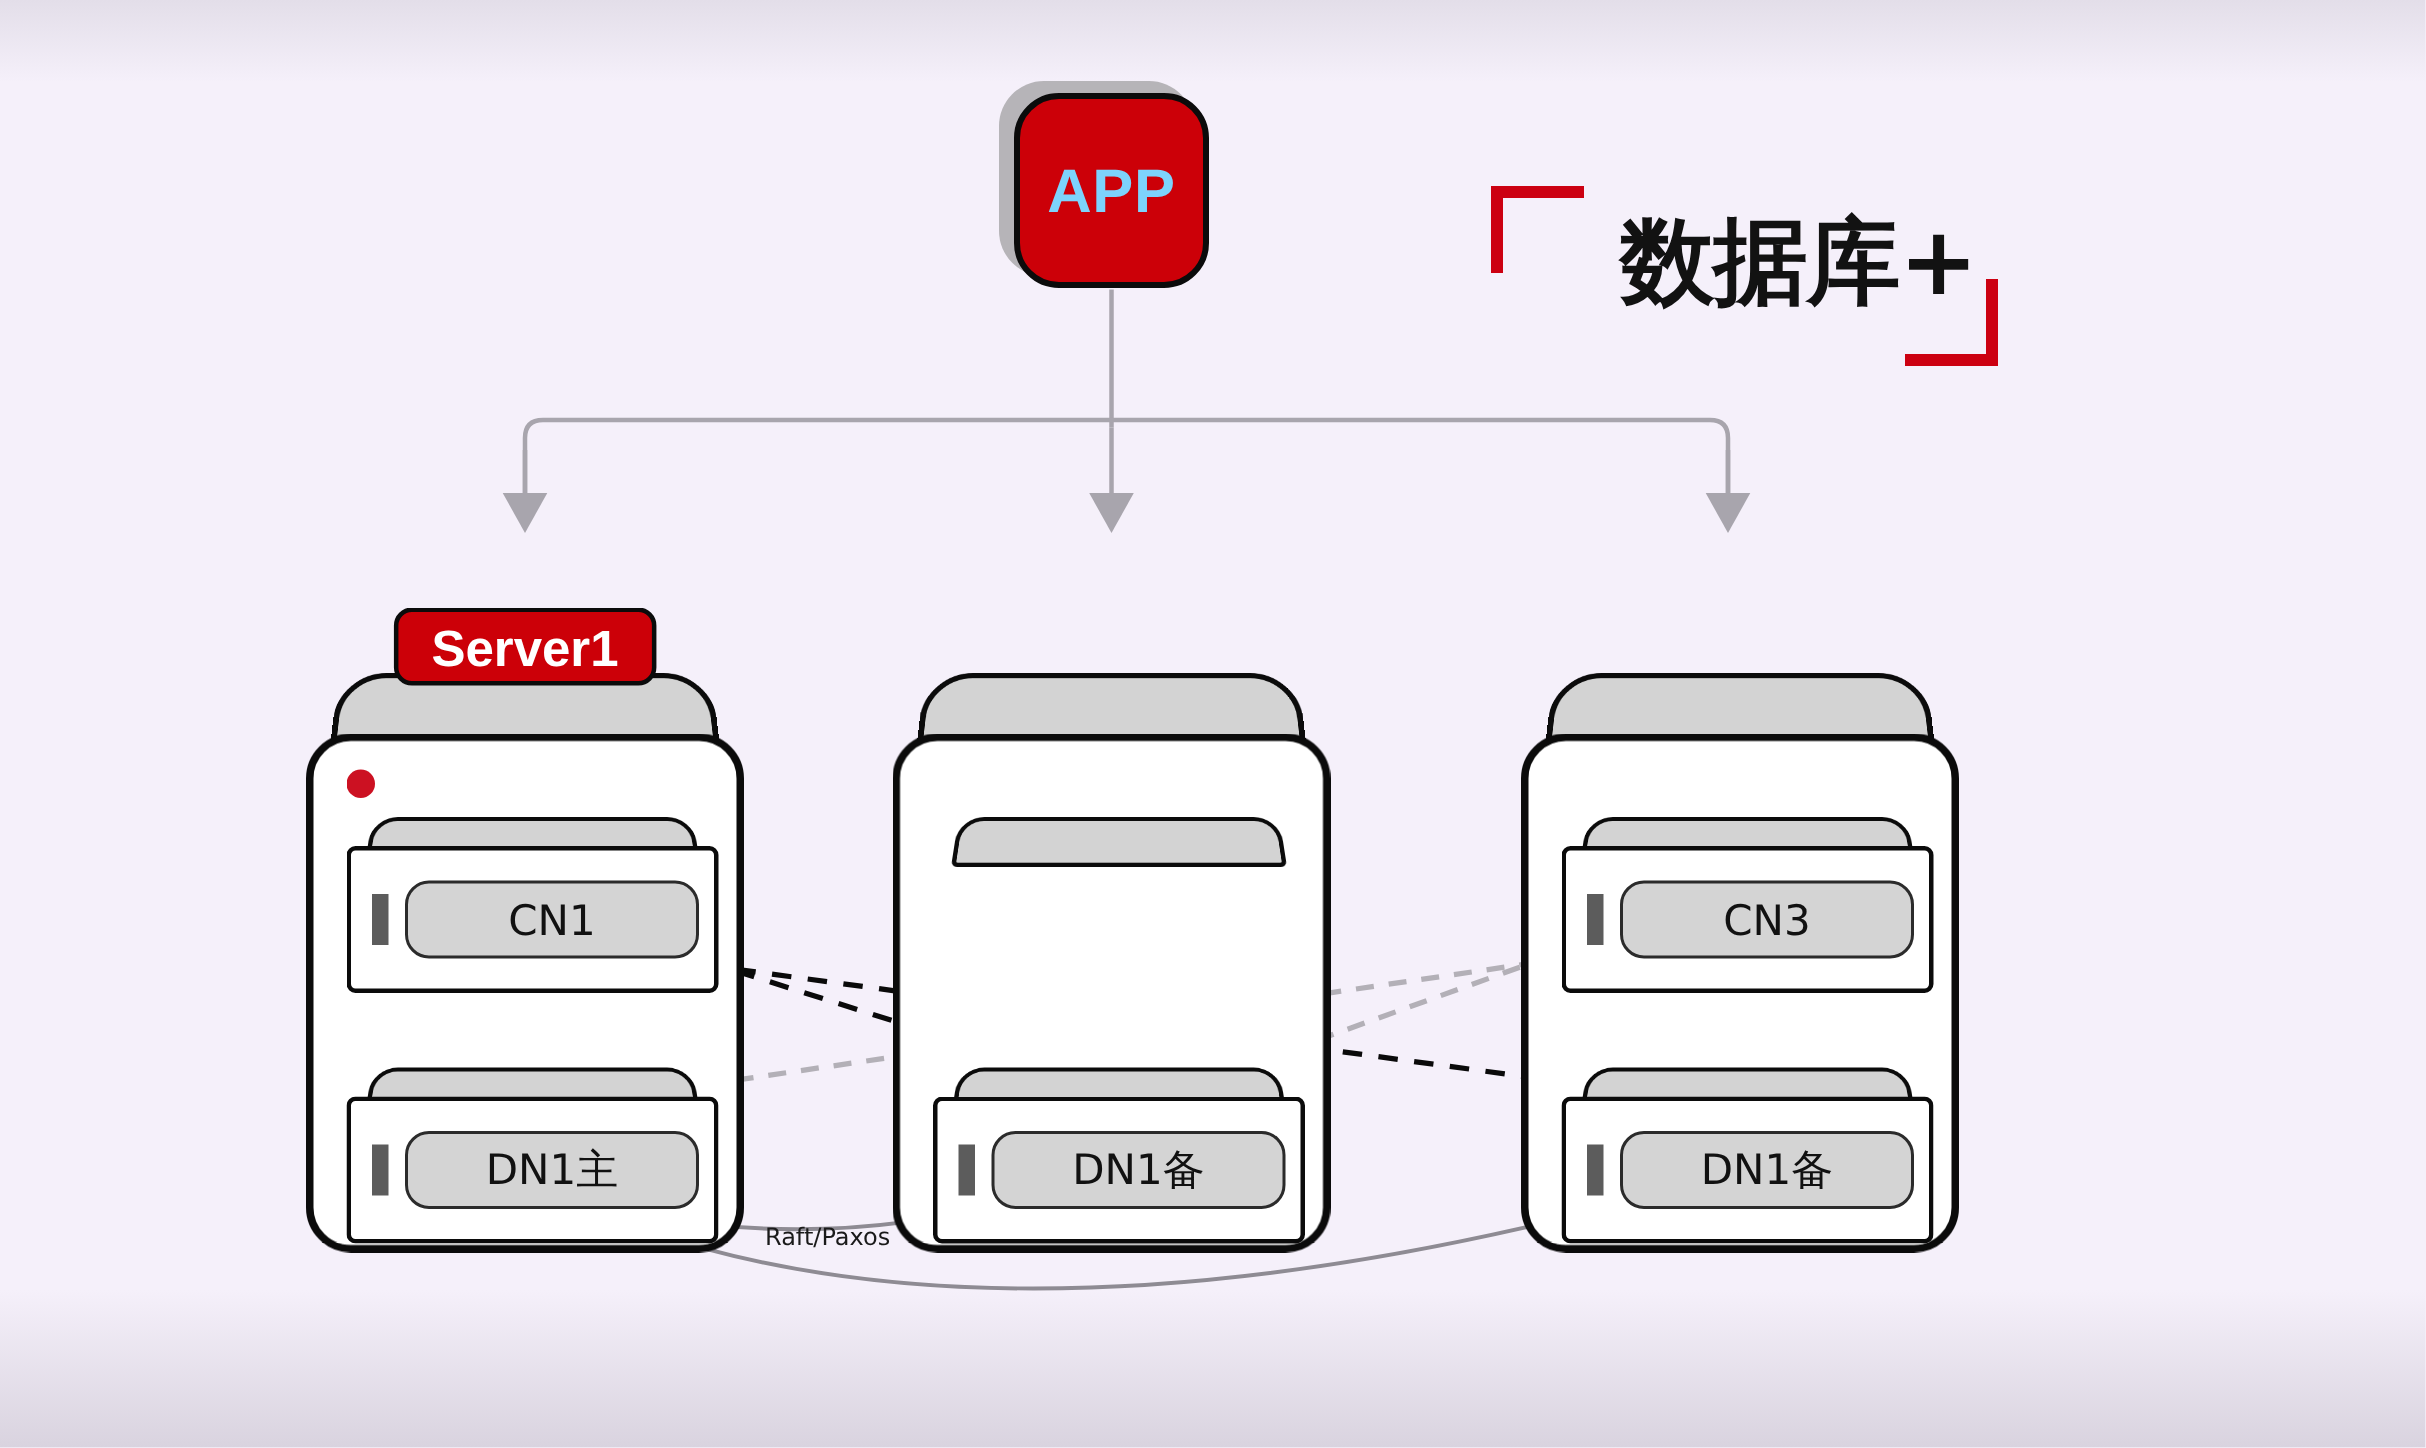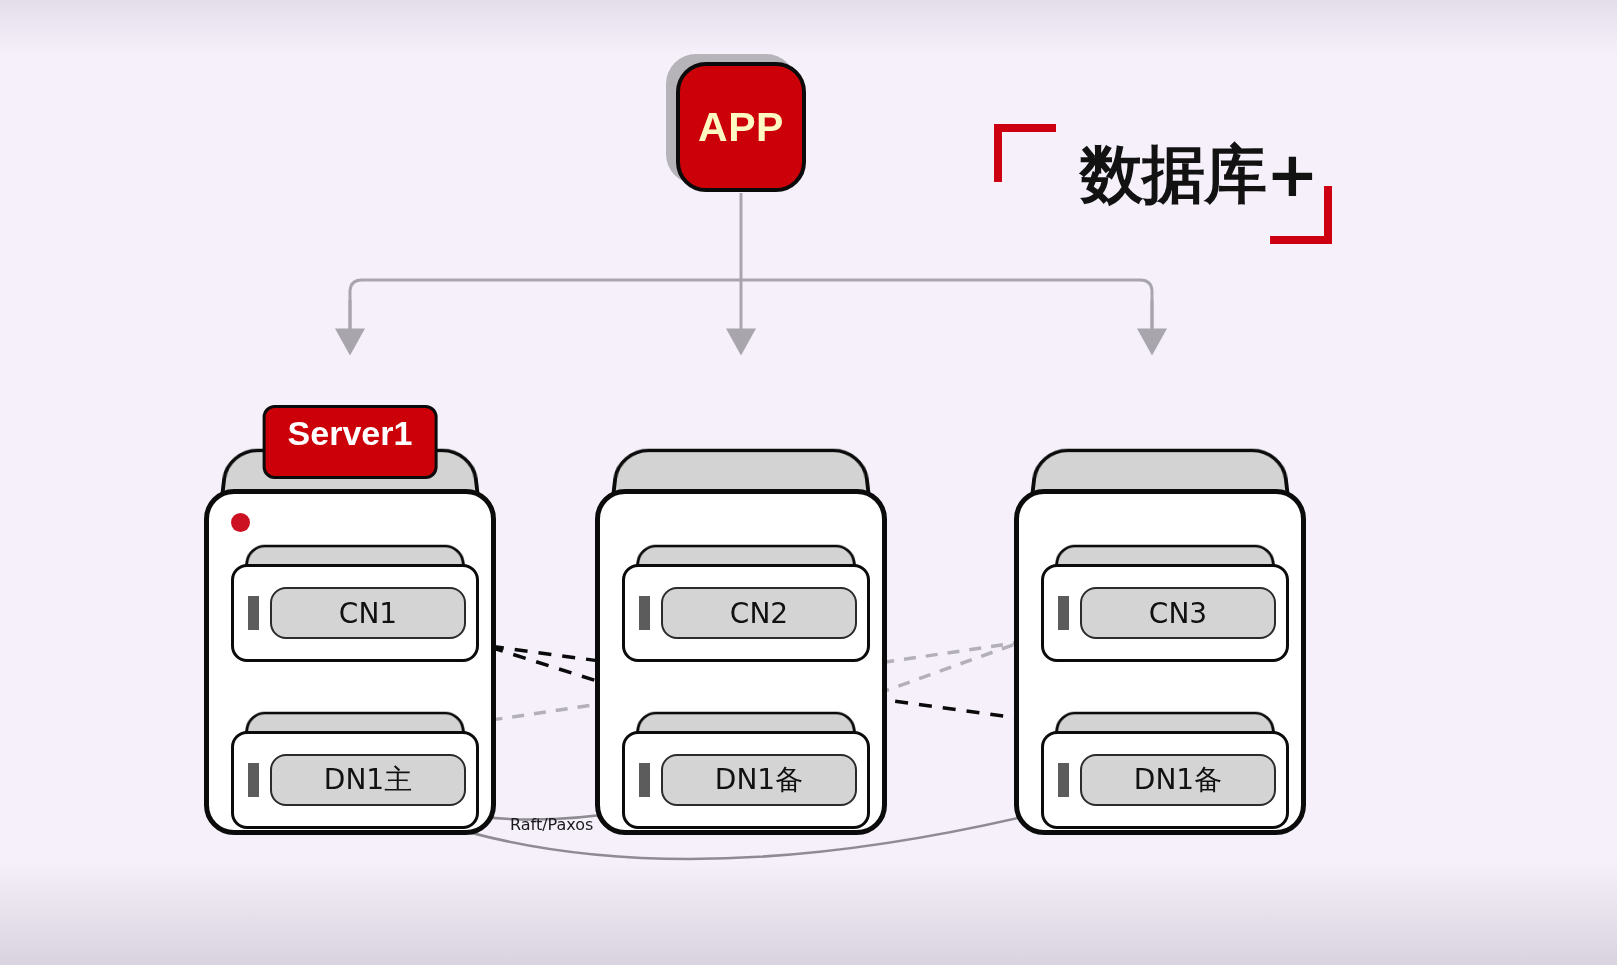--- a/index.html
+++ b/index.html
@@ -48,21 +48,21 @@
     height: 130px;
     background: #cc0008;
     border: 4px solid #0b0b0b;
     border-radius: 30px;
     box-sizing: border-box;
     display: flex;
     align-items: center;
     justify-content: center;
   }
   .app-label {
-    color: #fef9c3;
+    color: #7dd3fc;
     font-size: 41px;
     font-weight: bold;
     letter-spacing: 0.5px;
   }
 
   
   .brand {
     position: absolute;
     left: 994px;
     top: 124px;
@@ -129,21 +129,21 @@
     box-sizing: border-box;
   }
   .server-badge {
     position: absolute;
     top: -38px;
     left: 50%;
     transform: translateX(-50%);
     background: #cc0008;
     border: 3px solid #0b0b0b;
     border-radius: 12px;
-    padding: 6px 22px 23px 22px;
+    padding: 6px 22px 1px 22px;
     color: #ffffff;
     font-size: 34px;
     font-weight: bold;
     white-space: nowrap;
     z-index: 6;
   }
   .status-dot {
     position: absolute;
     left: 22px;
     top: 19px;
@@ -178,21 +178,21 @@
     transform-origin: bottom center;
   }
   .comp-body {
     position: absolute;
     left: 0;
     top: 22px;
     width: 248px;
     height: 98px;
     background: #ffffff;
     border: 3px solid #0b0b0b;
-    border-radius: 16px;
+    border-radius: 6px;
     box-sizing: border-box;
     display: flex;
     align-items: center;
   }
   .comp-bar {
     position: absolute;
     left: 14px;
     top: 50%;
     transform: translateY(-50%);
     width: 11px;
@@ -316,26 +316,20 @@
       </div>
     </div>
     <div class="server-badge">Server1</div>
   </div>
 
   <div class="server" style="left:595px">
     <div class="server-tab"></div>
     <div class="server-body">
       <div class="component cn">
         <div class="comp-tab"></div>
-        <div class="comp-body">
-          <div class="comp-bar"></div>
-          <div class="comp-pill">
-            <span class="comp-label">CN2</span>
-          </div>
-        </div>
       </div>
       <div class="component dn">
         <div class="comp-tab"></div>
         <div class="comp-body">
           <div class="comp-bar"></div>
           <div class="comp-pill">
             <span class="comp-label">DN1备</span>
           </div>
         </div>
       </div>

